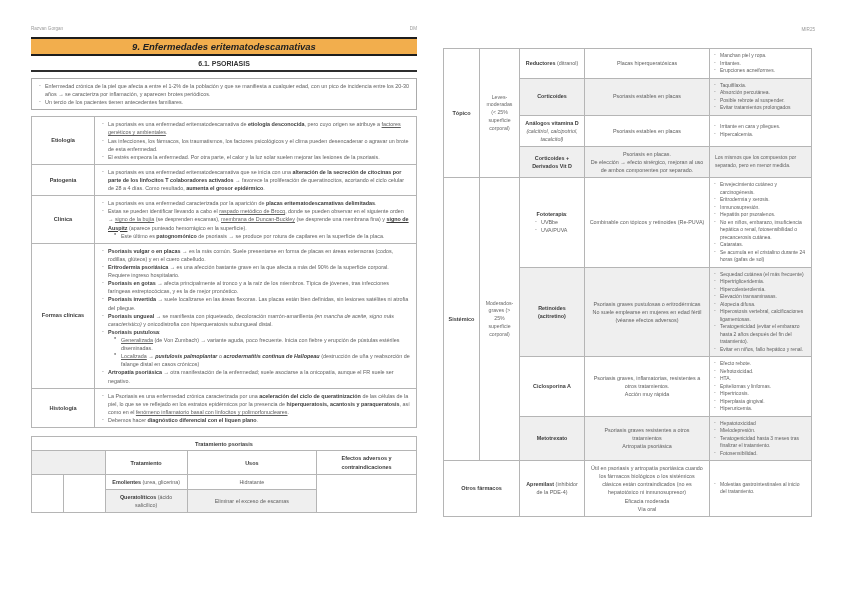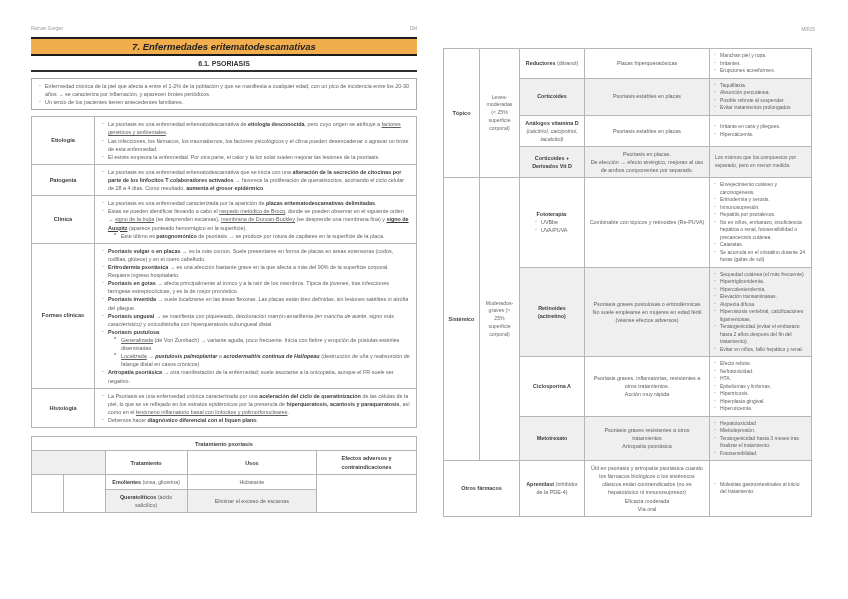--- a/index.html
+++ b/index.html
@@ -46,21 +46,21 @@
 </head>
 <body>
 
 <div class="sheet">
 
   <div class="page" id="p1">
     <div class="pghead">
       <span>Razvan Gorgan</span>
       <span>DM</span>
     </div>
-    <div class="titlebar">7. Enfermedades eritematodescamativas</div>
+    <div class="titlebar">9. Enfermedades eritematodescamativas</div>
     <div class="subtitle">6.1. PSORIASIS</div>
     <div class="introbox" id="intro">
         <div class="b1">Enfermedad crónica de la piel que afecta a entre el 1-2% de la población y que se manifiesta a cualquier edad, con un pico de incidencia entre los 20-30 años → se caracteriza por inflamación, y aparecen brotes periódicos.</div>
         <div class="b1">Un tercio de los pacientes tienen antecedentes familiares.</div>
       </div>
     <table class="info">
       <tbody id="info-body">
           <tr>
             <th>Etiología</th>
             <td>

